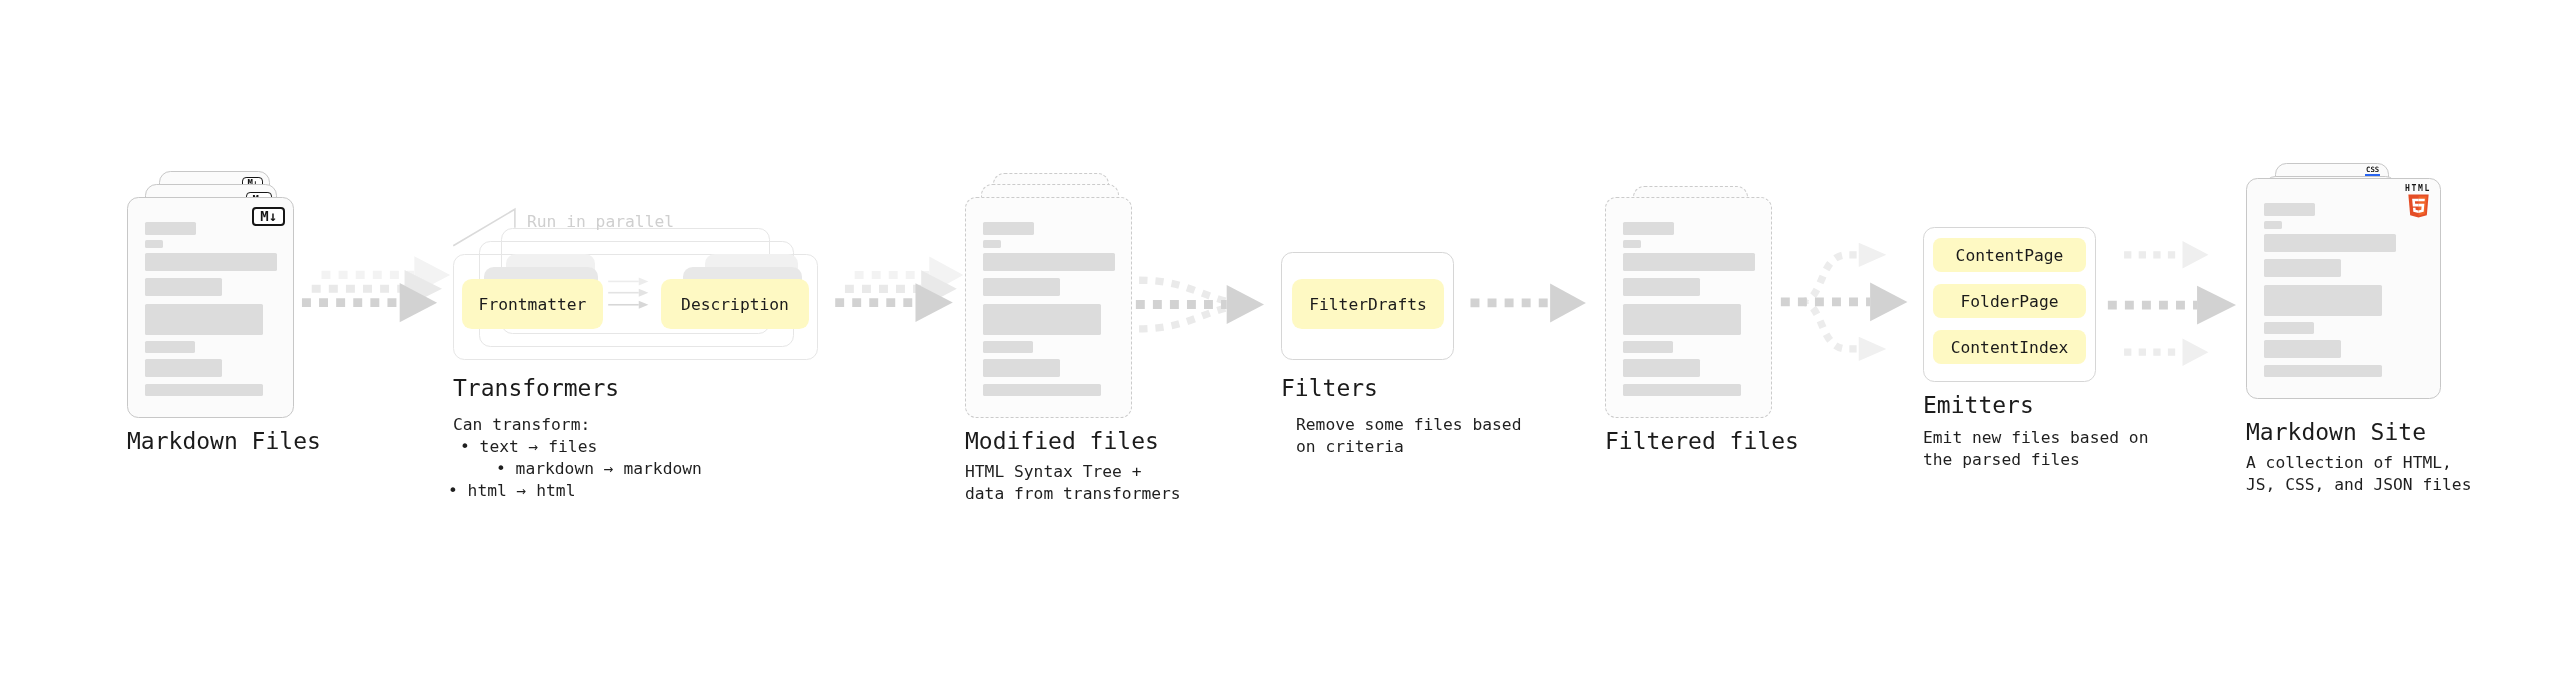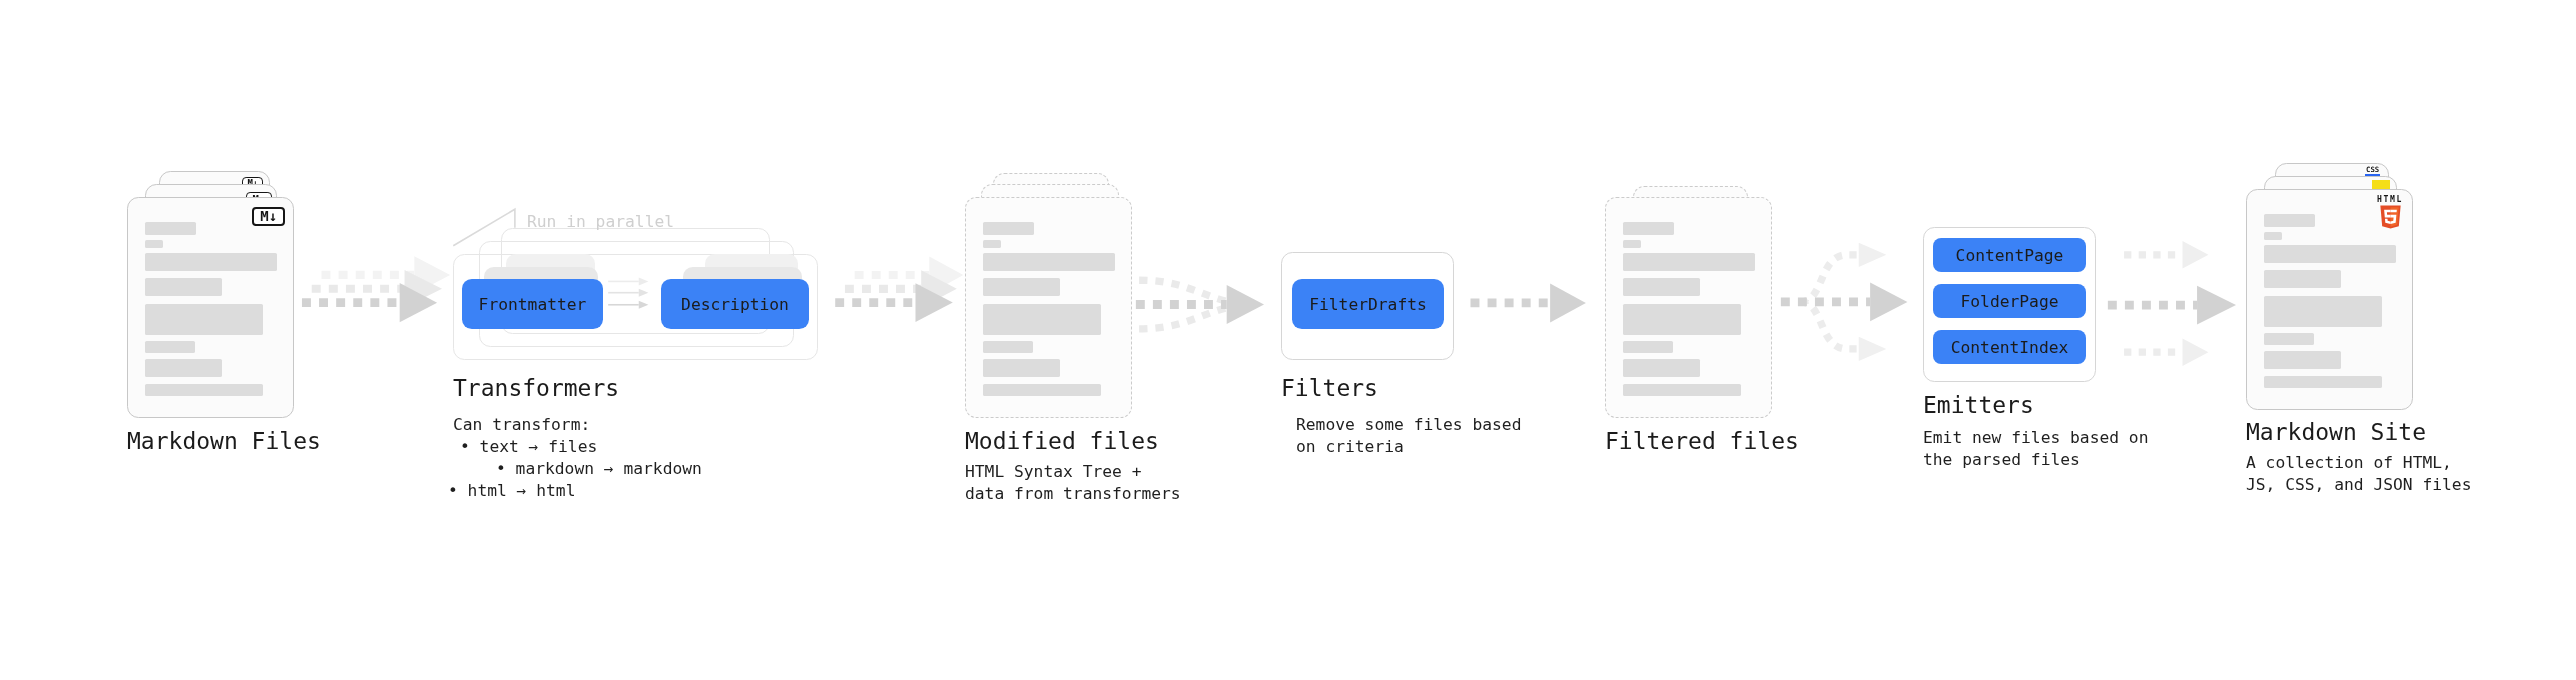--- a/index.html
+++ b/index.html
@@ -15,21 +15,21 @@
   .b1{width:51px;height:12.2px;margin-top:24.4px}.b2{width:18px;height:7.3px;margin-top:5.7px}
   .b3{width:132px;height:18px;margin-top:5.7px}.b4{width:77px;height:18px;margin-top:6.5px}
   .b5{width:118px;height:31px;margin-top:8.1px}.b6{width:50px;height:12.2px;margin-top:5.7px}
   .b7{width:77px;height:18px;margin-top:6.5px}.b8{width:118px;height:12.2px;margin-top:6.5px}
   .mbadge{position:absolute;border:2.4px solid #161616;border-radius:4.1px;background:#ffffff;color:#161616;
           font-weight:bold;display:flex;align-items:center;justify-content:center;box-sizing:border-box;}
   .mbadge.front{width:32.5px;height:18.7px;font-size:14px;right:8.1px;top:9px;}
   .mbadge.mid{width:26px;height:14.6px;font-size:10.6px;right:4.1px;top:6.5px;border-width:1.6px;}
   .mbadge.far{width:21px;height:12.2px;font-size:9px;right:5.7px;top:4.9px;border-width:1.6px;}
   .obox{position:absolute;border:1.6px solid #e6e6e6;border-radius:11.4px;box-sizing:border-box;background:transparent;}
-  .node{position:absolute;background:#3b82f6;border-radius:9.8px;display:flex;align-items:center;justify-content:center;
+  .node{position:absolute;background:#fef9c3;border-radius:9.8px;display:flex;align-items:center;justify-content:center;
         font-size:16.3px;color:#1b1b1b;box-sizing:border-box;white-space:pre;}
   .ghost{position:absolute;border-radius:9.8px;}
   .g1{background:#e8e8e8;}.g2{background:#f1f1f1;}
   .css-badge{position:absolute;right:8.1px;top:1.6px;text-align:center;}
   .css-badge .t{font-size:7.3px;font-weight:bold;color:#161616;line-height:7.3px;}
   .css-badge .u{width:14.6px;height:3.3px;background:#2965f1;margin-top:0.8px;}
   .js-badge{position:absolute;right:6.5px;top:3.3px;width:18px;height:9.8px;background:#f5de19;}
   .html5{position:absolute;right:9px;top:4.9px;text-align:center;}
   .html5 .t{font-size:8.1px;font-weight:bold;letter-spacing:1.6px;color:#161616;line-height:9px;}
 </style>
@@ -194,21 +194,21 @@
 
   <div class="card" style="left:2275px;top:163px;width:114px;height:49px;">
     <div class="css-badge">
       <div class="t">CSS</div>
       <div class="u"></div>
     </div>
   </div>
   <div class="card" style="left:2264px;top:176px;width:133px;height:57px;">
     <div class="js-badge"></div>
   </div>
-  <div class="card" style="left:2246px;top:189px;width:167px;height:221px;">
+  <div class="card" style="left:2246px;top:178px;width:195px;height:221px;">
     <div class="html5">
       <div class="t">HTML</div>
       <svg width="23" height="26" viewBox="0 0 512 512">
         <path fill="#e44d26" d="M71 460L30 0h452l-41 460-185 52z"></path>
         <path fill="#f16529" d="M256 472l149-41 35-394H256z"></path>
         <path fill="#ffffff" d="M256 208h-75l-5-58h80V94H114l15 171h127zm-1 147l-62-17-4-45h-56l7 89 115 32z"></path>
         <path fill="#ffffff" d="M255 208v57h70l-7 73-63 17v59l116-32 16-174zm0-114v56h137l5-56z"></path>
       </svg>
     </div>
     <div>

